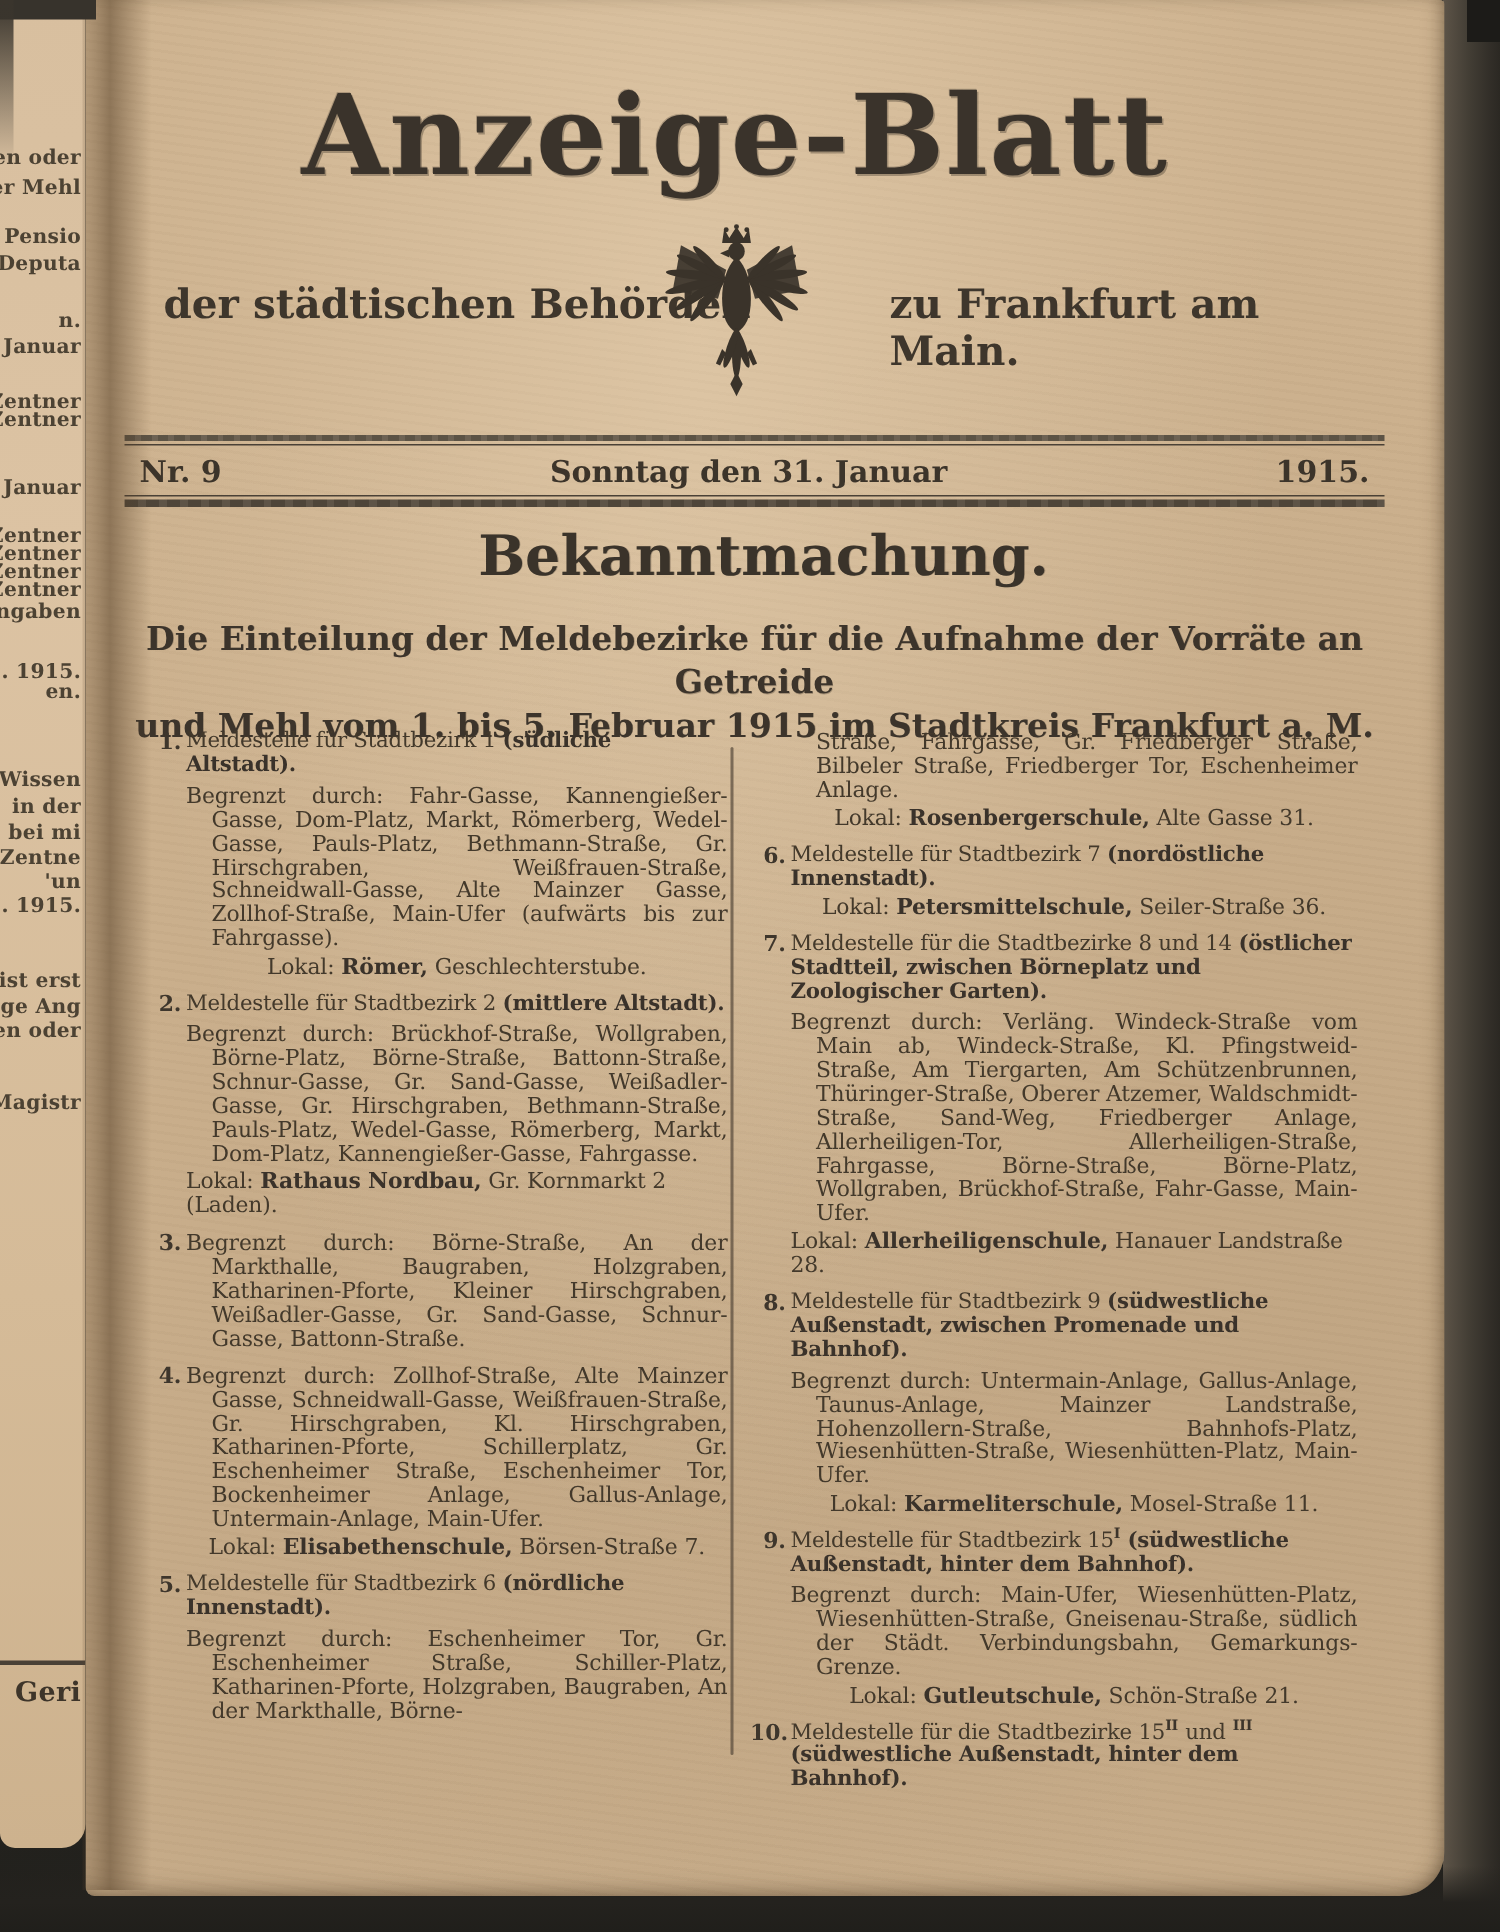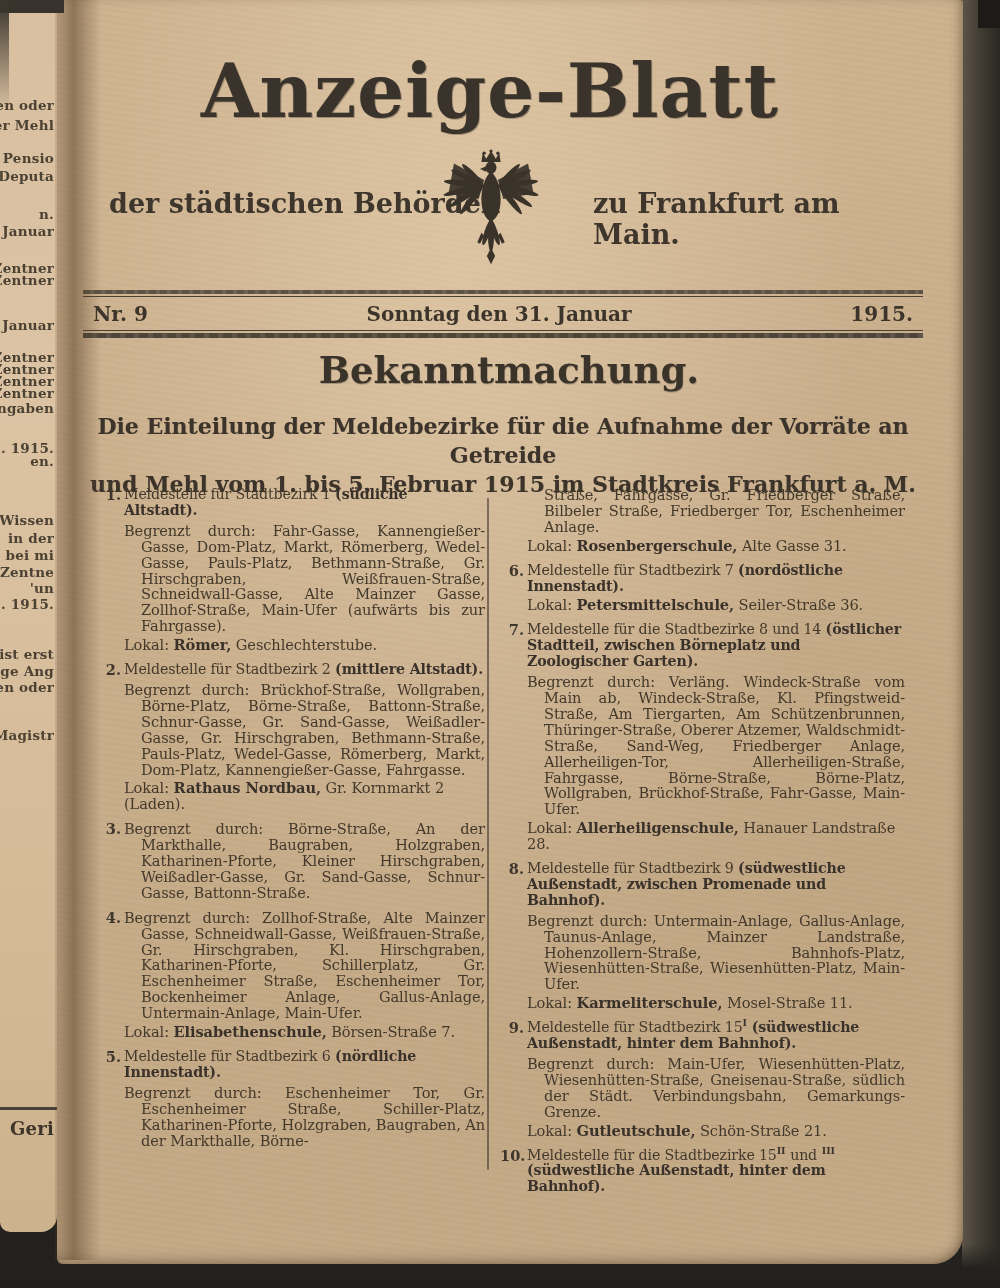--- a/index.html
+++ b/index.html
@@ -62,21 +62,21 @@
   .col-left{left:5px;width:385px;}
   .col-right{left:408px;width:402px;}
   .divider{position:absolute;left:392px;top:498px;width:2px;height:672px;background:#55493a;opacity:.7;border-radius:1px;}
   .item{position:relative;padding-left:24px;margin-top:9px;}
   .item:first-child{margin-top:0;}
   .num{position:absolute;left:-3px;top:0;width:24px;text-align:right;font-weight:bold;color:#3e362c;}
   .ititle{font-size:14.2px;color:#3c342b;font-weight:bold;letter-spacing:-.15px;}
   .ititle .plain{font-weight:normal;color:#43392b;}
   .body{margin-top:4px;text-align:justify;padding-left:17px;text-indent:-17px;letter-spacing:-.1px;}
   .lokal{margin-top:3px;letter-spacing:-.1px;}
-  .lokal.center{}
+  .lokal.center{text-align:center;}
   .lokal.indent{padding-left:10px;}
   .cont{text-align:justify;padding-left:17px;letter-spacing:-.1px;}
   sup{font-size:9.5px;font-weight:bold;vertical-align:super;line-height:0;}
   b{color:#3a322a;}
 </style>
 </head>
 <body>
 
 <div class="scene">
 

